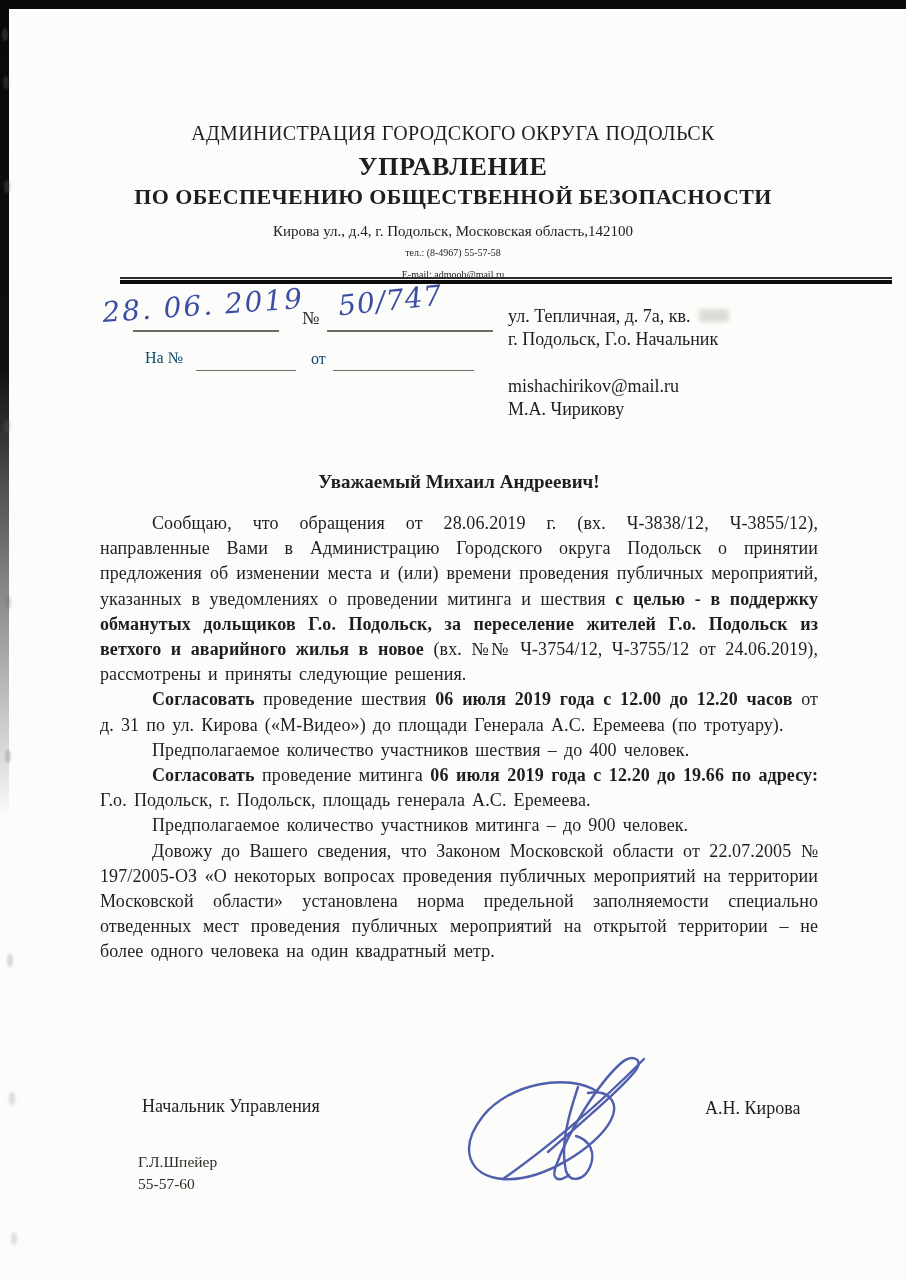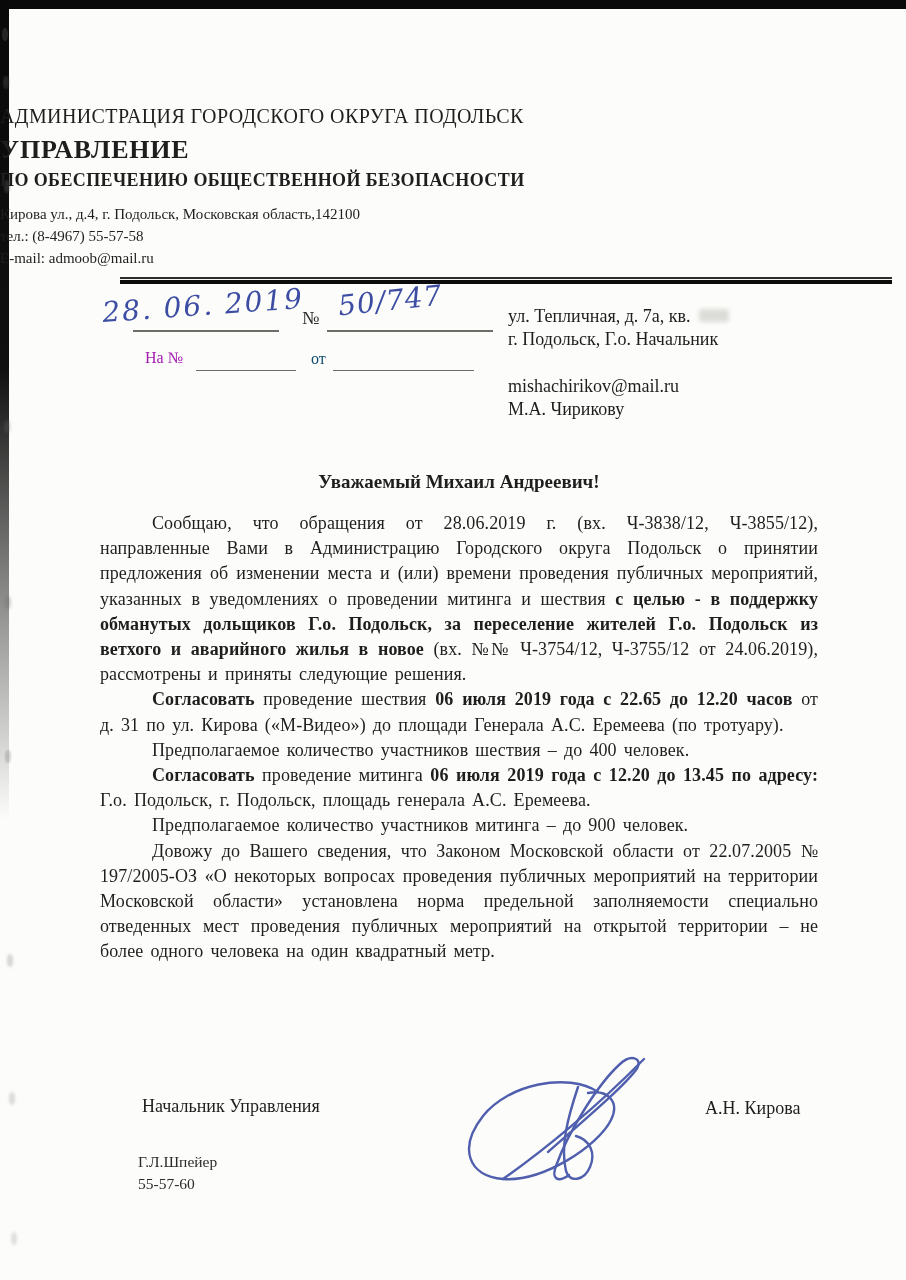--- a/index.html
+++ b/index.html
@@ -18,41 +18,41 @@
                 box-shadow: 1px 48px 2px rgba(70,70,70,.45),
                             2px 152px 2px rgba(85,85,85,.4),
                             2px 392px 3px rgba(95,95,95,.35),
                             3px 568px 3px rgba(105,105,105,.3),
                             3px 722px 2px rgba(115,115,115,.3),
                             5px 926px 3px rgba(120,120,120,.28),
                             7px 1064px 3px rgba(125,125,125,.25),
                             9px 1204px 3px rgba(125,125,125,.22); }
 
   
-  .letterhead { position:absolute; top:103px; left:0; width:100%; }
+  .letterhead { position:absolute; top:120px; left:0; width:100%; text-align:center; }
   .org1 { font-size:20px; letter-spacing:.4px; line-height:26px; }
   .org2 { font-size:26px; font-weight:bold; letter-spacing:.8px; line-height:30px; margin-top:6px; }
-  .org3 { font-size:18px; font-weight:bold; letter-spacing:.4px; line-height:30px; }
+  .org3 { font-size:22px; font-weight:bold; letter-spacing:.4px; line-height:30px; }
   .addr { font-size:15px; line-height:22px; margin-top:8px; }
-  .addr-small { font-size:15px; line-height:22px; }
+  .addr-small { font-size:10px; line-height:22px; }
 
   .divider { position:absolute; top:277px; left:120px; width:772px; height:7px;
              background:linear-gradient(180deg,#2c2c2c 0 2px,#f6f6f3 2px 3px,#0c0c0c 3px 7px); }
 
   
   .hw { font-family:"DejaVu Serif", serif; font-style:italic; color:#3c4da3; }
   .hw-date { position:absolute; left:102px; top:289px; font-size:28px; letter-spacing:2px; transform:rotate(-4deg); }
   .hw-num  { position:absolute; left:338px; top:284px; font-size:28px; letter-spacing:1px; transform:rotate(-6deg); }
   .uline { position:absolute; height:2px; background:#6d6d68; }
   .u-date { left:133px; top:330px; width:146px; }
   .u-num  { left:327px; top:330px; width:166px; }
   .u-na   { left:196px; top:370px; width:100px; height:1px; }
   .u-ot   { left:333px; top:370px; width:141px; height:1px; }
   .no-label { position:absolute; left:302px; top:308px; font-size:18px; color:#2a2a28; }
-  .na-label { position:absolute; left:145px; top:349px; font-size:16px; color:#a21caf; }
+  .na-label { position:absolute; left:145px; top:349px; font-size:16px; color:#0c4a6e; }
   .ot-label { position:absolute; left:311px; top:350px; font-size:16px; color:#0c4a6e; }
 
   
   .recipient { position:absolute; left:508px; top:305px; font-size:18px; line-height:23px; }
   .recipient .gap { height:24px; }
   .redact { display:inline-block; width:30px; height:13px; background:#c2c2bb;
             filter:blur(2px); opacity:.55; margin-left:8px; border-radius:3px; }
 
   
   .salutation { position:absolute; top:471px; left:100px; width:718px; text-align:center;
@@ -104,23 +104,23 @@
     <div><span>ул. Тепличная, д. 7а, кв.</span><span class="redact"></span></div>
     <div>г. Подольск, Г.о. Начальник</div>
     <div class="gap"></div>
     <div>mishachirikov@mail.ru</div>
     <div>М.А. Чирикову</div>
   </div>
 
   <div class="salutation">Уважаемый Михаил Андреевич!</div>
   <div class="body-text">
       <p class="para"><span>Сообщаю, что обращения от 28.06.2019 г. (вх. Ч-3838/12, Ч-3855/12), направленные Вами  в Администрацию Городского округа Подольск о принятии предложения об изменении места и (или) времени проведения публичных мероприятий, указанных в уведомлениях о проведении митинга и шествия </span><span class="b">с целью - в поддержку обманутых дольщиков Г.о. Подольск, за переселение жителей Г.о. Подольск из ветхого и аварийного жилья в новое</span><span>  (вх. №№ Ч-3754/12, Ч-3755/12 от 24.06.2019), рассмотрены и приняты следующие решения.</span></p>
-      <p class="para"><span class="b">Согласовать</span><span> проведение шествия </span><span class="b">06 июля 2019 года с 22.65 до 12.20 часов</span><span> от д. 31 по ул. Кирова («М-Видео») до площади Генерала А.С. Еремеева (по тротуару).</span></p>
+      <p class="para"><span class="b">Согласовать</span><span> проведение шествия </span><span class="b">06 июля 2019 года с 12.00 до 12.20 часов</span><span> от д. 31 по ул. Кирова («М-Видео») до площади Генерала А.С. Еремеева (по тротуару).</span></p>
       <p class="para"><span>Предполагаемое количество участников шествия – до 400 человек.</span></p>
-      <p class="para"><span class="b">Согласовать</span><span> проведение митинга </span><span class="b">06 июля 2019 года с 12.20 до 13.45 по адресу:</span><span>  Г.о. Подольск, г. Подольск, площадь  генерала А.С. Еремеева.</span></p>
+      <p class="para"><span class="b">Согласовать</span><span> проведение митинга </span><span class="b">06 июля 2019 года с 12.20 до 19.66 по адресу:</span><span>  Г.о. Подольск, г. Подольск, площадь  генерала А.С. Еремеева.</span></p>
       <p class="para"><span>Предполагаемое количество участников митинга – до 900 человек.</span></p>
       <p class="para"><span>Довожу до Вашего сведения, что Законом Московской области от 22.07.2005 № 197/2005-ОЗ «О некоторых вопросах проведения публичных мероприятий на территории Московской области» установлена норма предельной заполняемости специально отведенных мест проведения публичных мероприятий на открытой территории – не более одного человека на один квадратный метр.</span></p>
     </div>
 
   <div class="position-title">Начальник Управления</div>
   <div class="signer-name">А.Н. Кирова</div>
 
   <svg class="signature" viewBox="0 0 212 160">
     <g fill="none" stroke="#3e4ea6" stroke-width="2.4" stroke-linecap="round" opacity="0.9">
       <path d="M150 60 C 120 40, 60 52, 35 84 C 10 116, 20 144, 55 147 C 95 150, 150 114, 163 88 C 172 70, 160 57, 140 61"></path>

